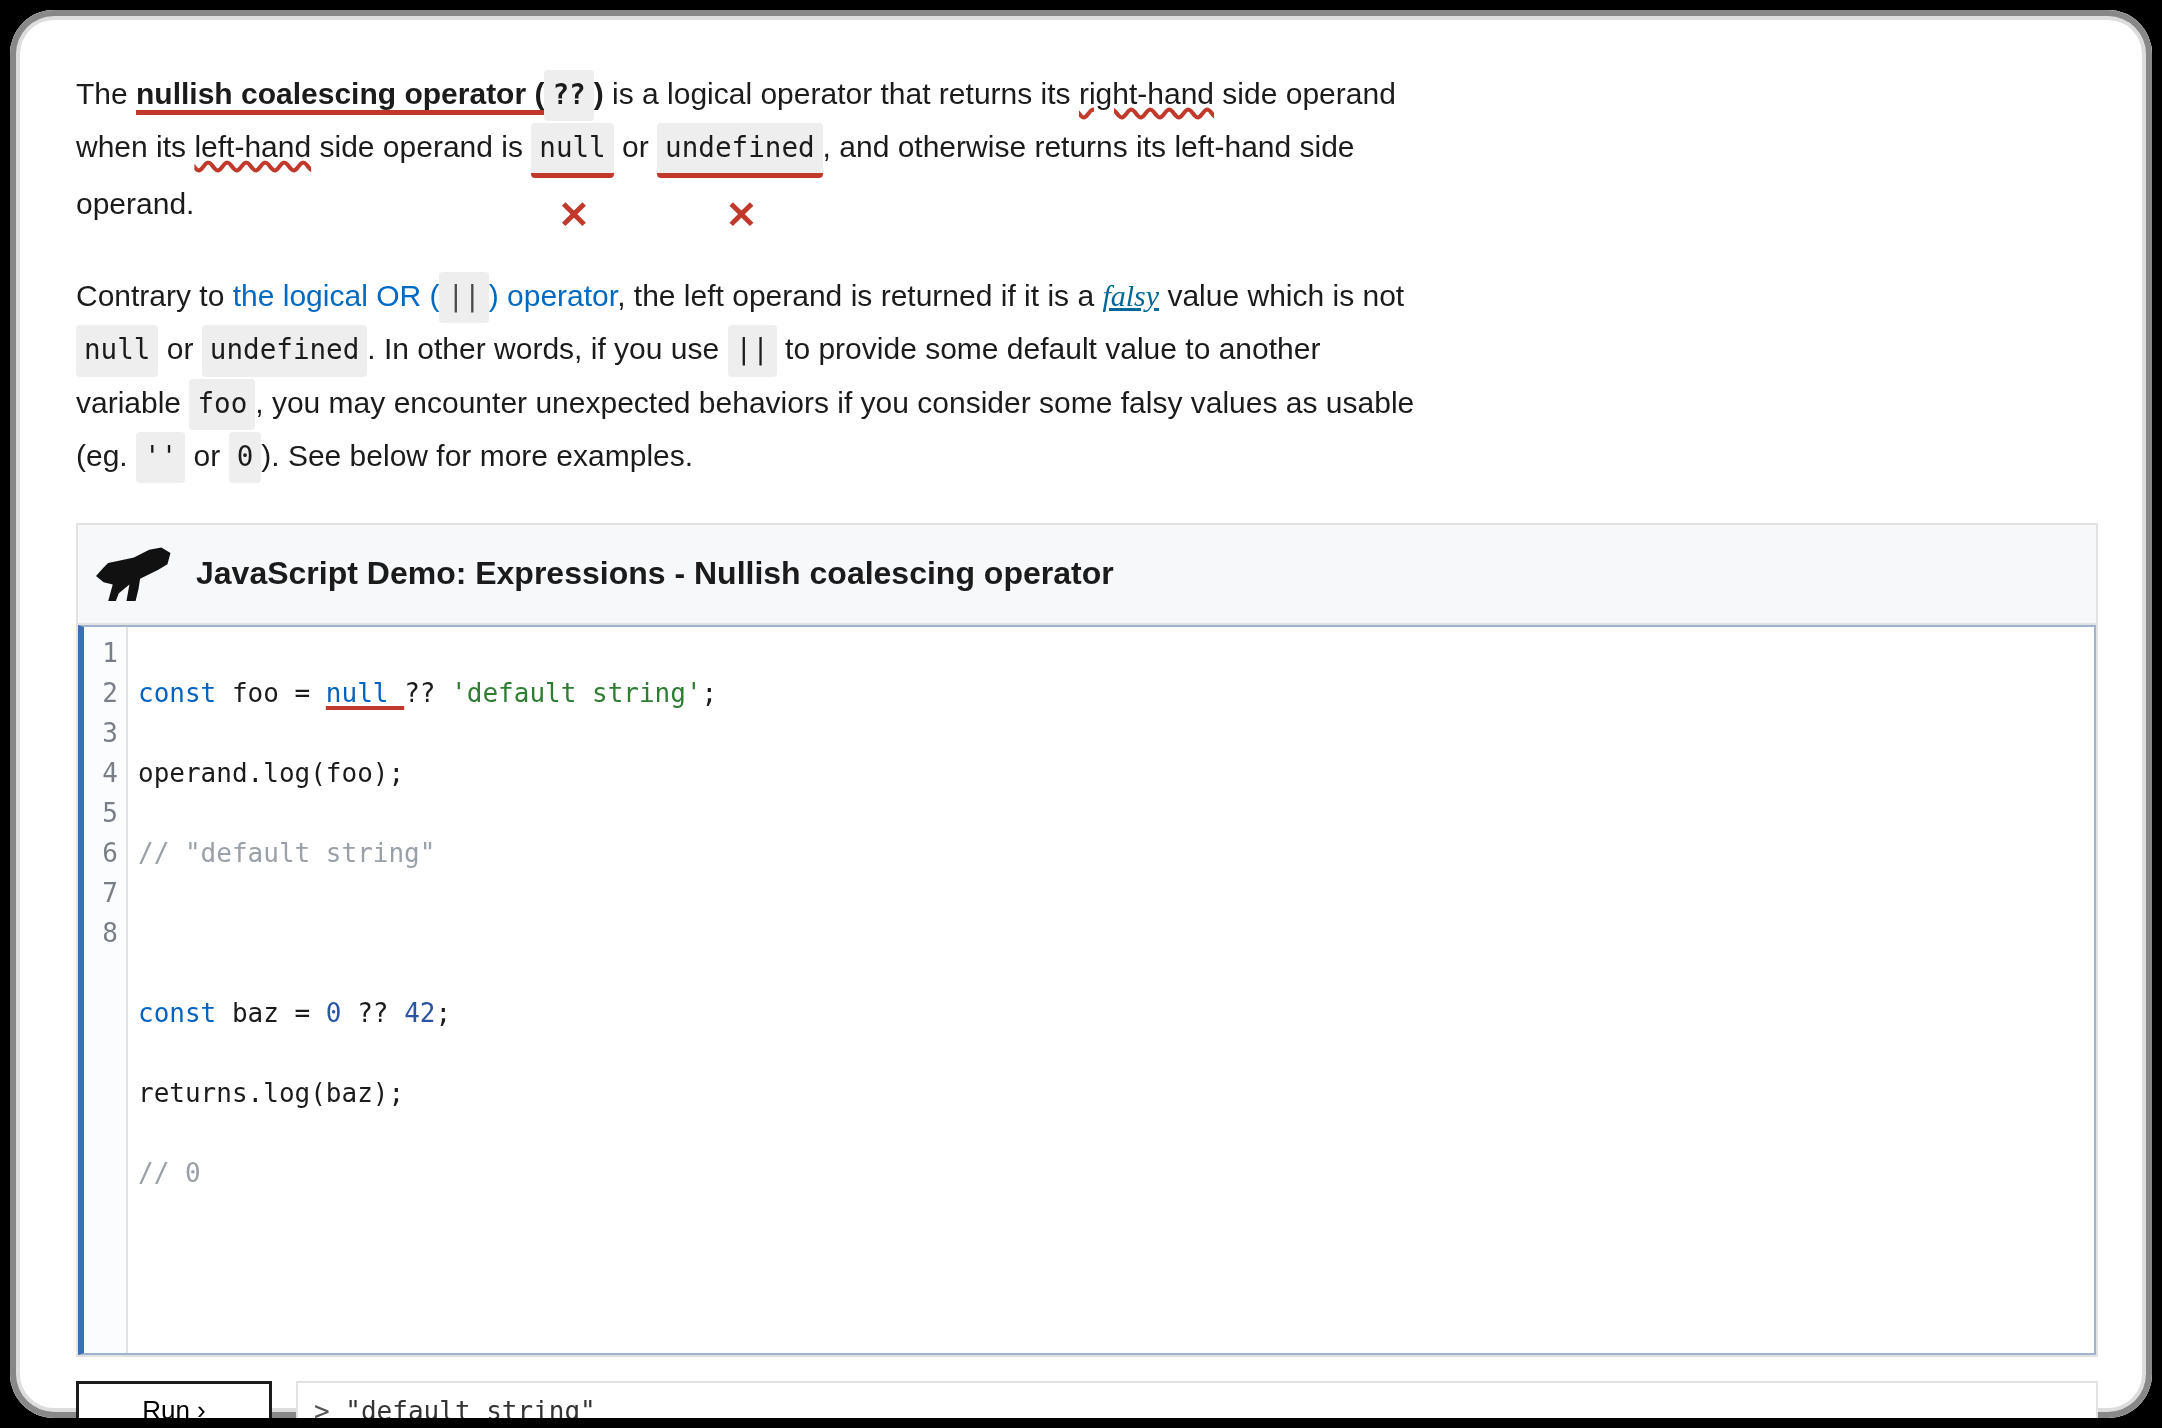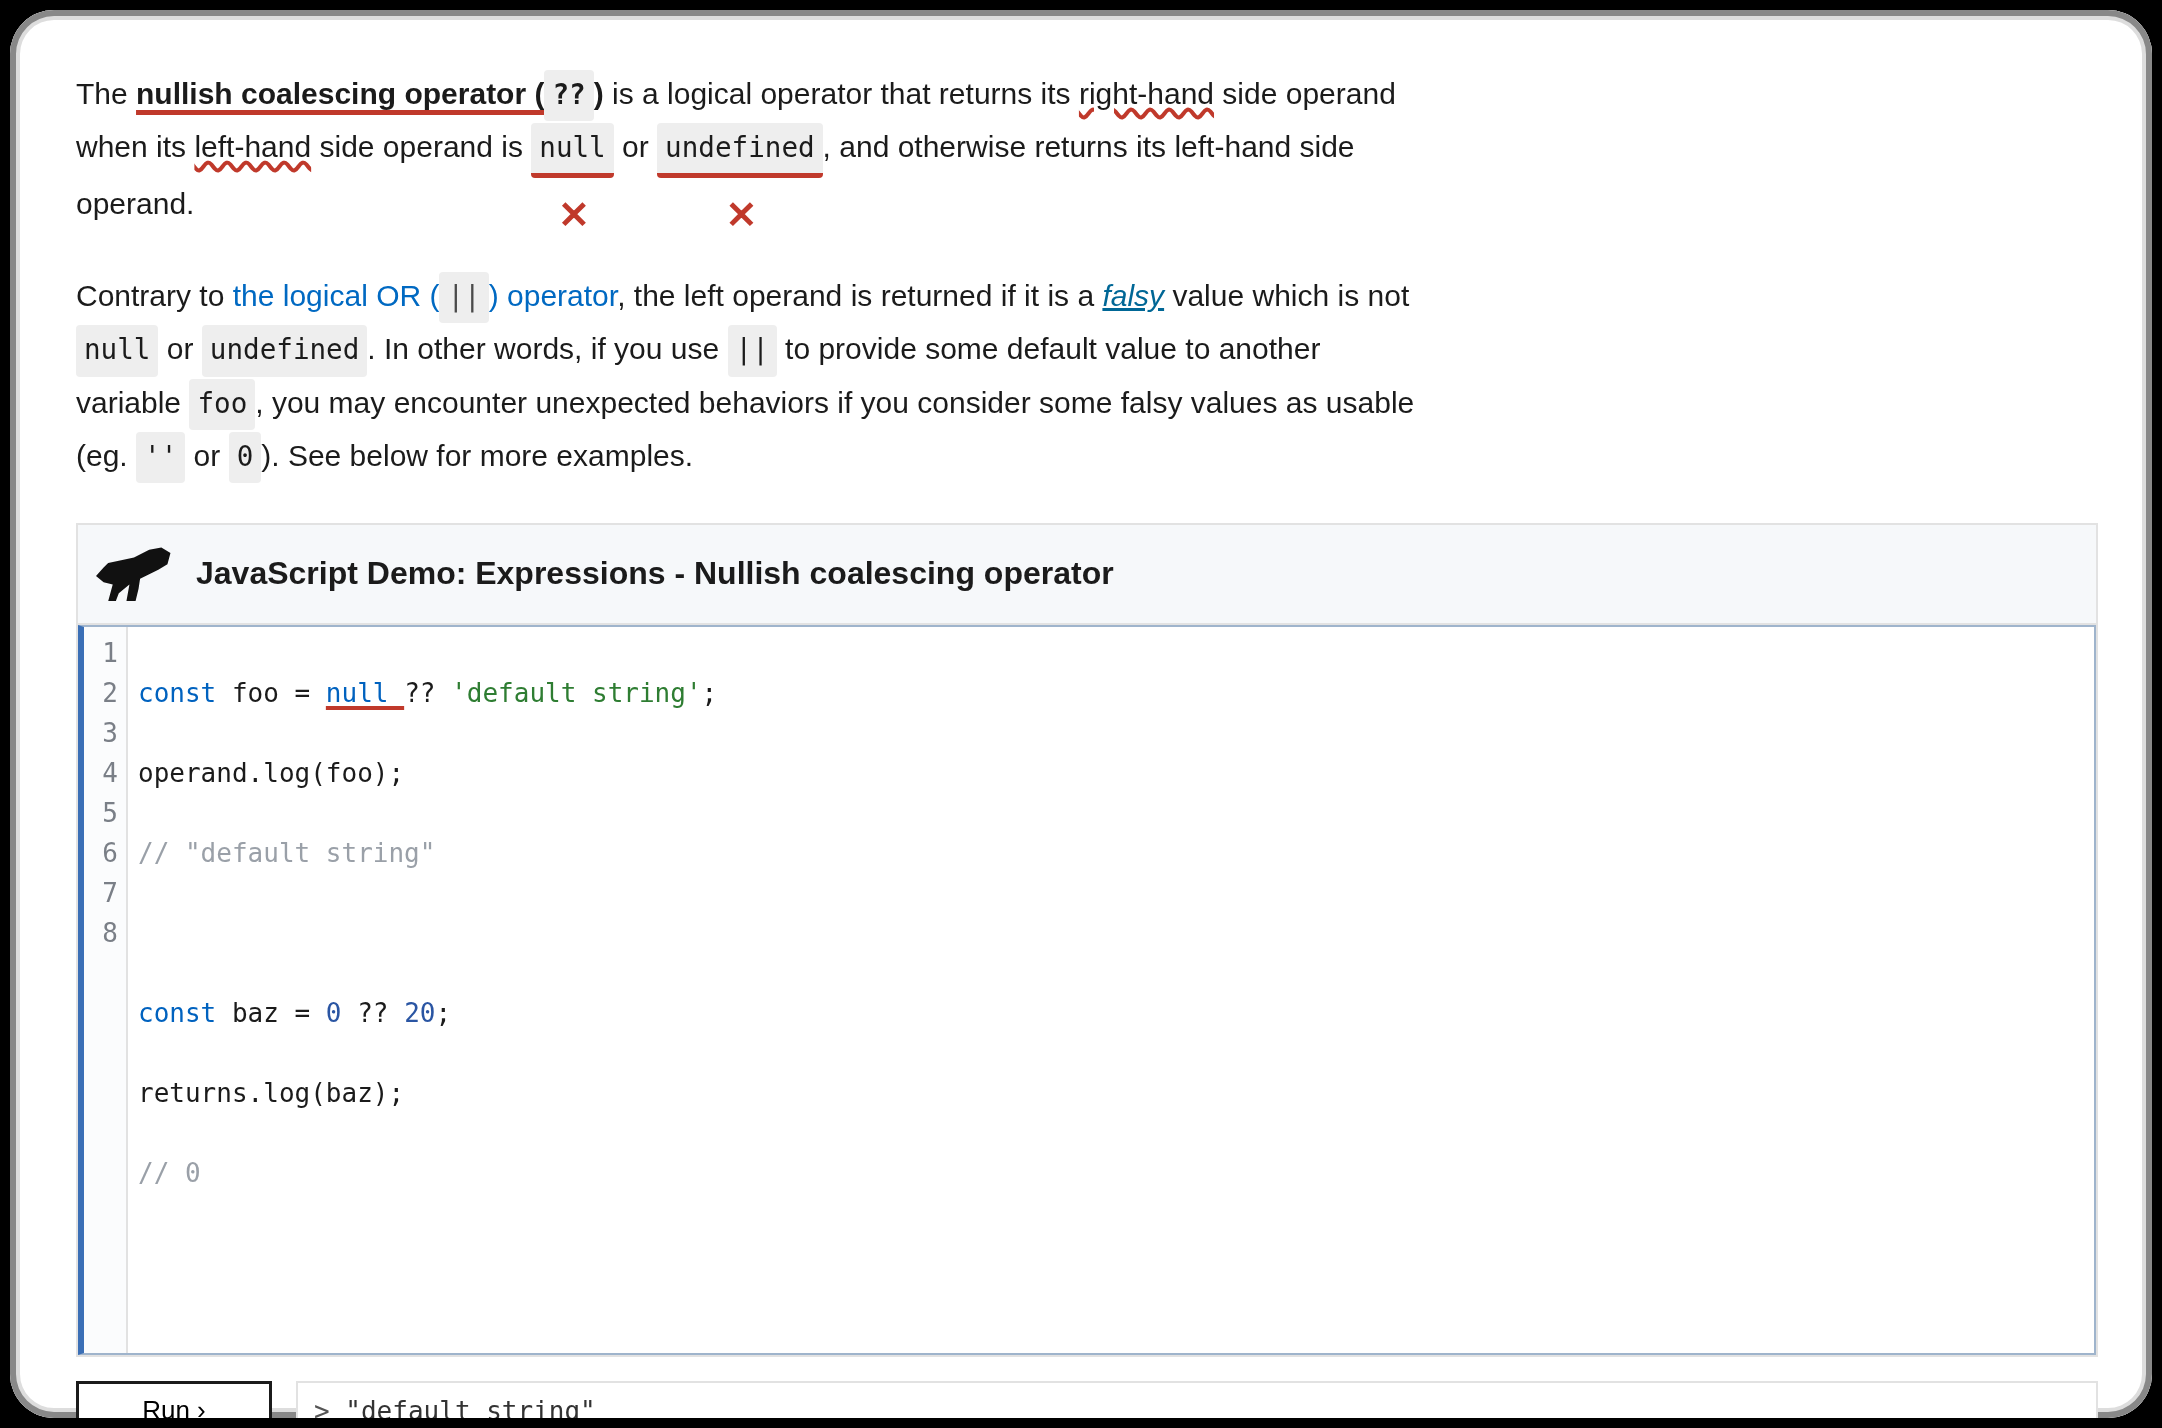--- a/index.html
+++ b/index.html
@@ -56,21 +56,21 @@
     display:inline-block;
     background:var(--code-bg);
     padding:1px 8px 2px 8px;
     border-radius:4px;
     font-family:ui-monospace,Menlo,Consolas,monospace;
     font-size:0.92em;
     vertical-align:baseline;
   }
   .link{color:var(--link);text-decoration:none;}
   .link .code-chip{color:#4a4a4a;}
-  .falsy{color:var(--link-italic);font-style:italic;}
+  .falsy{color:var(--link-italic);font-style:italic;font-family:Liberation Serif, serif;}
   
   .red-under{
     text-decoration:underline;
     text-decoration-color:var(--red);
     text-decoration-thickness:5px;
     text-underline-offset:6px;
   }
   .red-squig{
     text-decoration:underline wavy;
     text-decoration-color:var(--red);
@@ -214,21 +214,21 @@
           <div>5</div>
           <div>6</div>
           <div>7</div>
           <div>8</div>
         </div>
         <div class="codearea">
 <div class="ln"><span class="tok-kw">const</span><span> foo = </span><span class="tok-null">null </span><span>??</span><span> </span><span class="tok-str">'default string'</span><span>;</span></div>
 <div class="ln">operand.log(foo);</div>
 <div class="ln"><span class="tok-com">// "default string"</span></div>
 <div class="ln"></div>
-<div class="ln"><span class="tok-kw">const</span><span> baz = </span><span class="tok-num">0</span><span> ?? </span><span class="tok-num">20</span><span>;</span></div>
+<div class="ln"><span class="tok-kw">const</span><span> baz = </span><span class="tok-num">0</span><span> ?? </span><span class="tok-num">42</span><span>;</span></div>
 <div class="ln">returns.log(baz);</div>
 <div class="ln"><span class="tok-com">// 0</span></div>
 <div class="ln"></div>
         </div>
       </div>
     </div>
 
     <div class="demo-controls">
       <div class="btncol">
         <button class="btn">Run ›</button>

